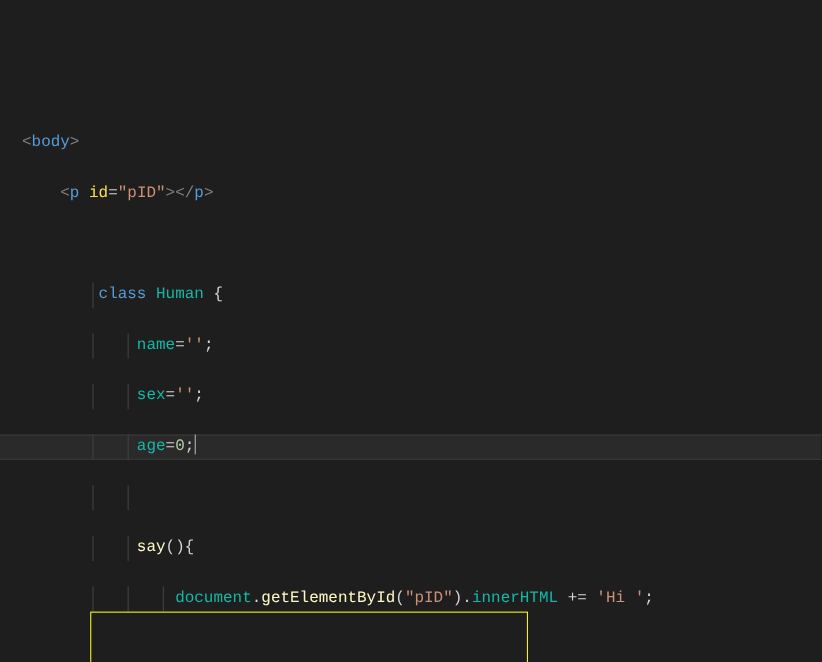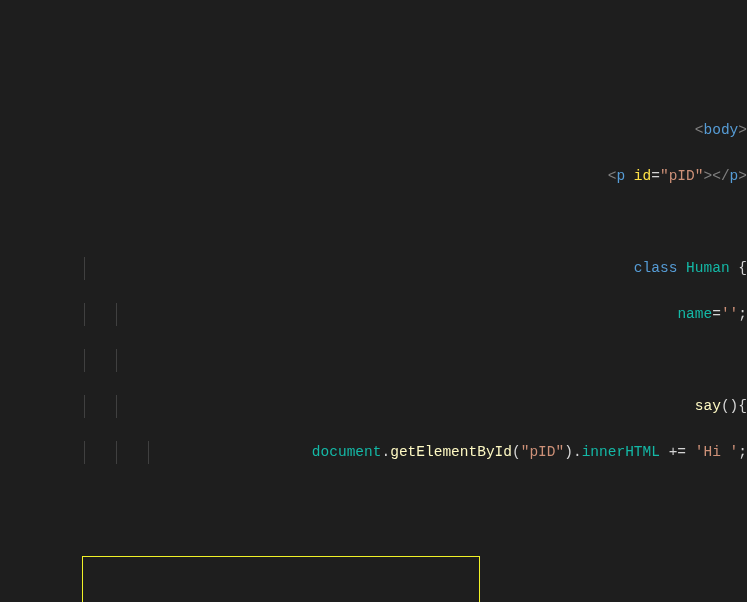--- a/index.html
+++ b/index.html
@@ -5,21 +5,21 @@
   * { margin: 0; padding: 0; box-sizing: border-box; }
   body {
     background: #1e1e1e;
     font-family: Consolas, 'Courier New', monospace;
     font-size: 14.5px;
     line-height: 23px;
     color: #d4d4d4;
     padding: 4px 0 4px 20px;
     white-space: pre;
   }
-  .line { position: relative; min-height: 23px; text-align: right; }
+  .line { position: relative; min-height: 23px; }
   .line.highlight::before {
     content: '';
     position: absolute;
     left: -20px; right: 0; top: 0; bottom: 0;
     background: #2a2a2a;
     z-index: -1;
     border-top: 1px solid #3a3a3a;
     border-bottom: 1px solid #3a3a3a;
   }
   .cursor {
@@ -58,20 +58,22 @@
 <body>
 
 
 
 <div class="code-area">
 <div class="line"><span class="tag-bracket">&lt;</span><span class="tag-name">body</span><span class="tag-bracket">&gt;</span></div>
 <div class="line">    <span class="tag-bracket">&lt;</span><span class="tag-name">p</span> <span class="attr-name">id</span><span class="punct">=</span><span class="attr-value">"pID"</span><span class="tag-bracket">&gt;&lt;/</span><span class="tag-name">p</span><span class="tag-bracket">&gt;</span></div>
 <div class="line"> </div>
 <div class="line"><span class="indent-guide" style="left:64px"></span>        <span class="keyword">class</span> <span class="class-name">Human</span> <span class="punct">{</span></div>
 <div class="line"><span class="indent-guide" style="left:64px"></span><span class="indent-guide" style="left:96px"></span>            <span class="var">name</span><span class="op">=</span><span class="string">''</span><span class="punct">;</span></div>
+<div class="line"><span class="indent-guide" style="left:64px"></span><span class="indent-guide" style="left:96px"></span>            <span class="var">sex</span><span class="op">=</span><span class="string">''</span><span class="punct">;</span></div>
+<div class="line highlight"><span class="indent-guide" style="left:64px"></span><span class="indent-guide" style="left:96px"></span>            <span class="var">age</span><span class="op">=</span><span class="number">0</span><span class="punct">;</span><span class="cursor"></span></div>
 <div class="line"><span class="indent-guide" style="left:64px"></span><span class="indent-guide" style="left:96px"></span> </div>
 <div class="line"><span class="indent-guide" style="left:64px"></span><span class="indent-guide" style="left:96px"></span>            <span class="method">say</span><span class="punct">(){</span></div>
 <div class="line"><span class="indent-guide" style="left:64px"></span><span class="indent-guide" style="left:96px"></span><span class="indent-guide" style="left:128px"></span>                <span class="var">document</span><span class="punct">.</span><span class="method">getElementById</span><span class="punct">(</span><span class="string">"pID"</span><span class="punct">).</span><span class="var">innerHTML</span> <span class="op">+=</span> <span class="string">'Hi '</span><span class="punct">;</span></div>
 
 
 
 
 
 
 

